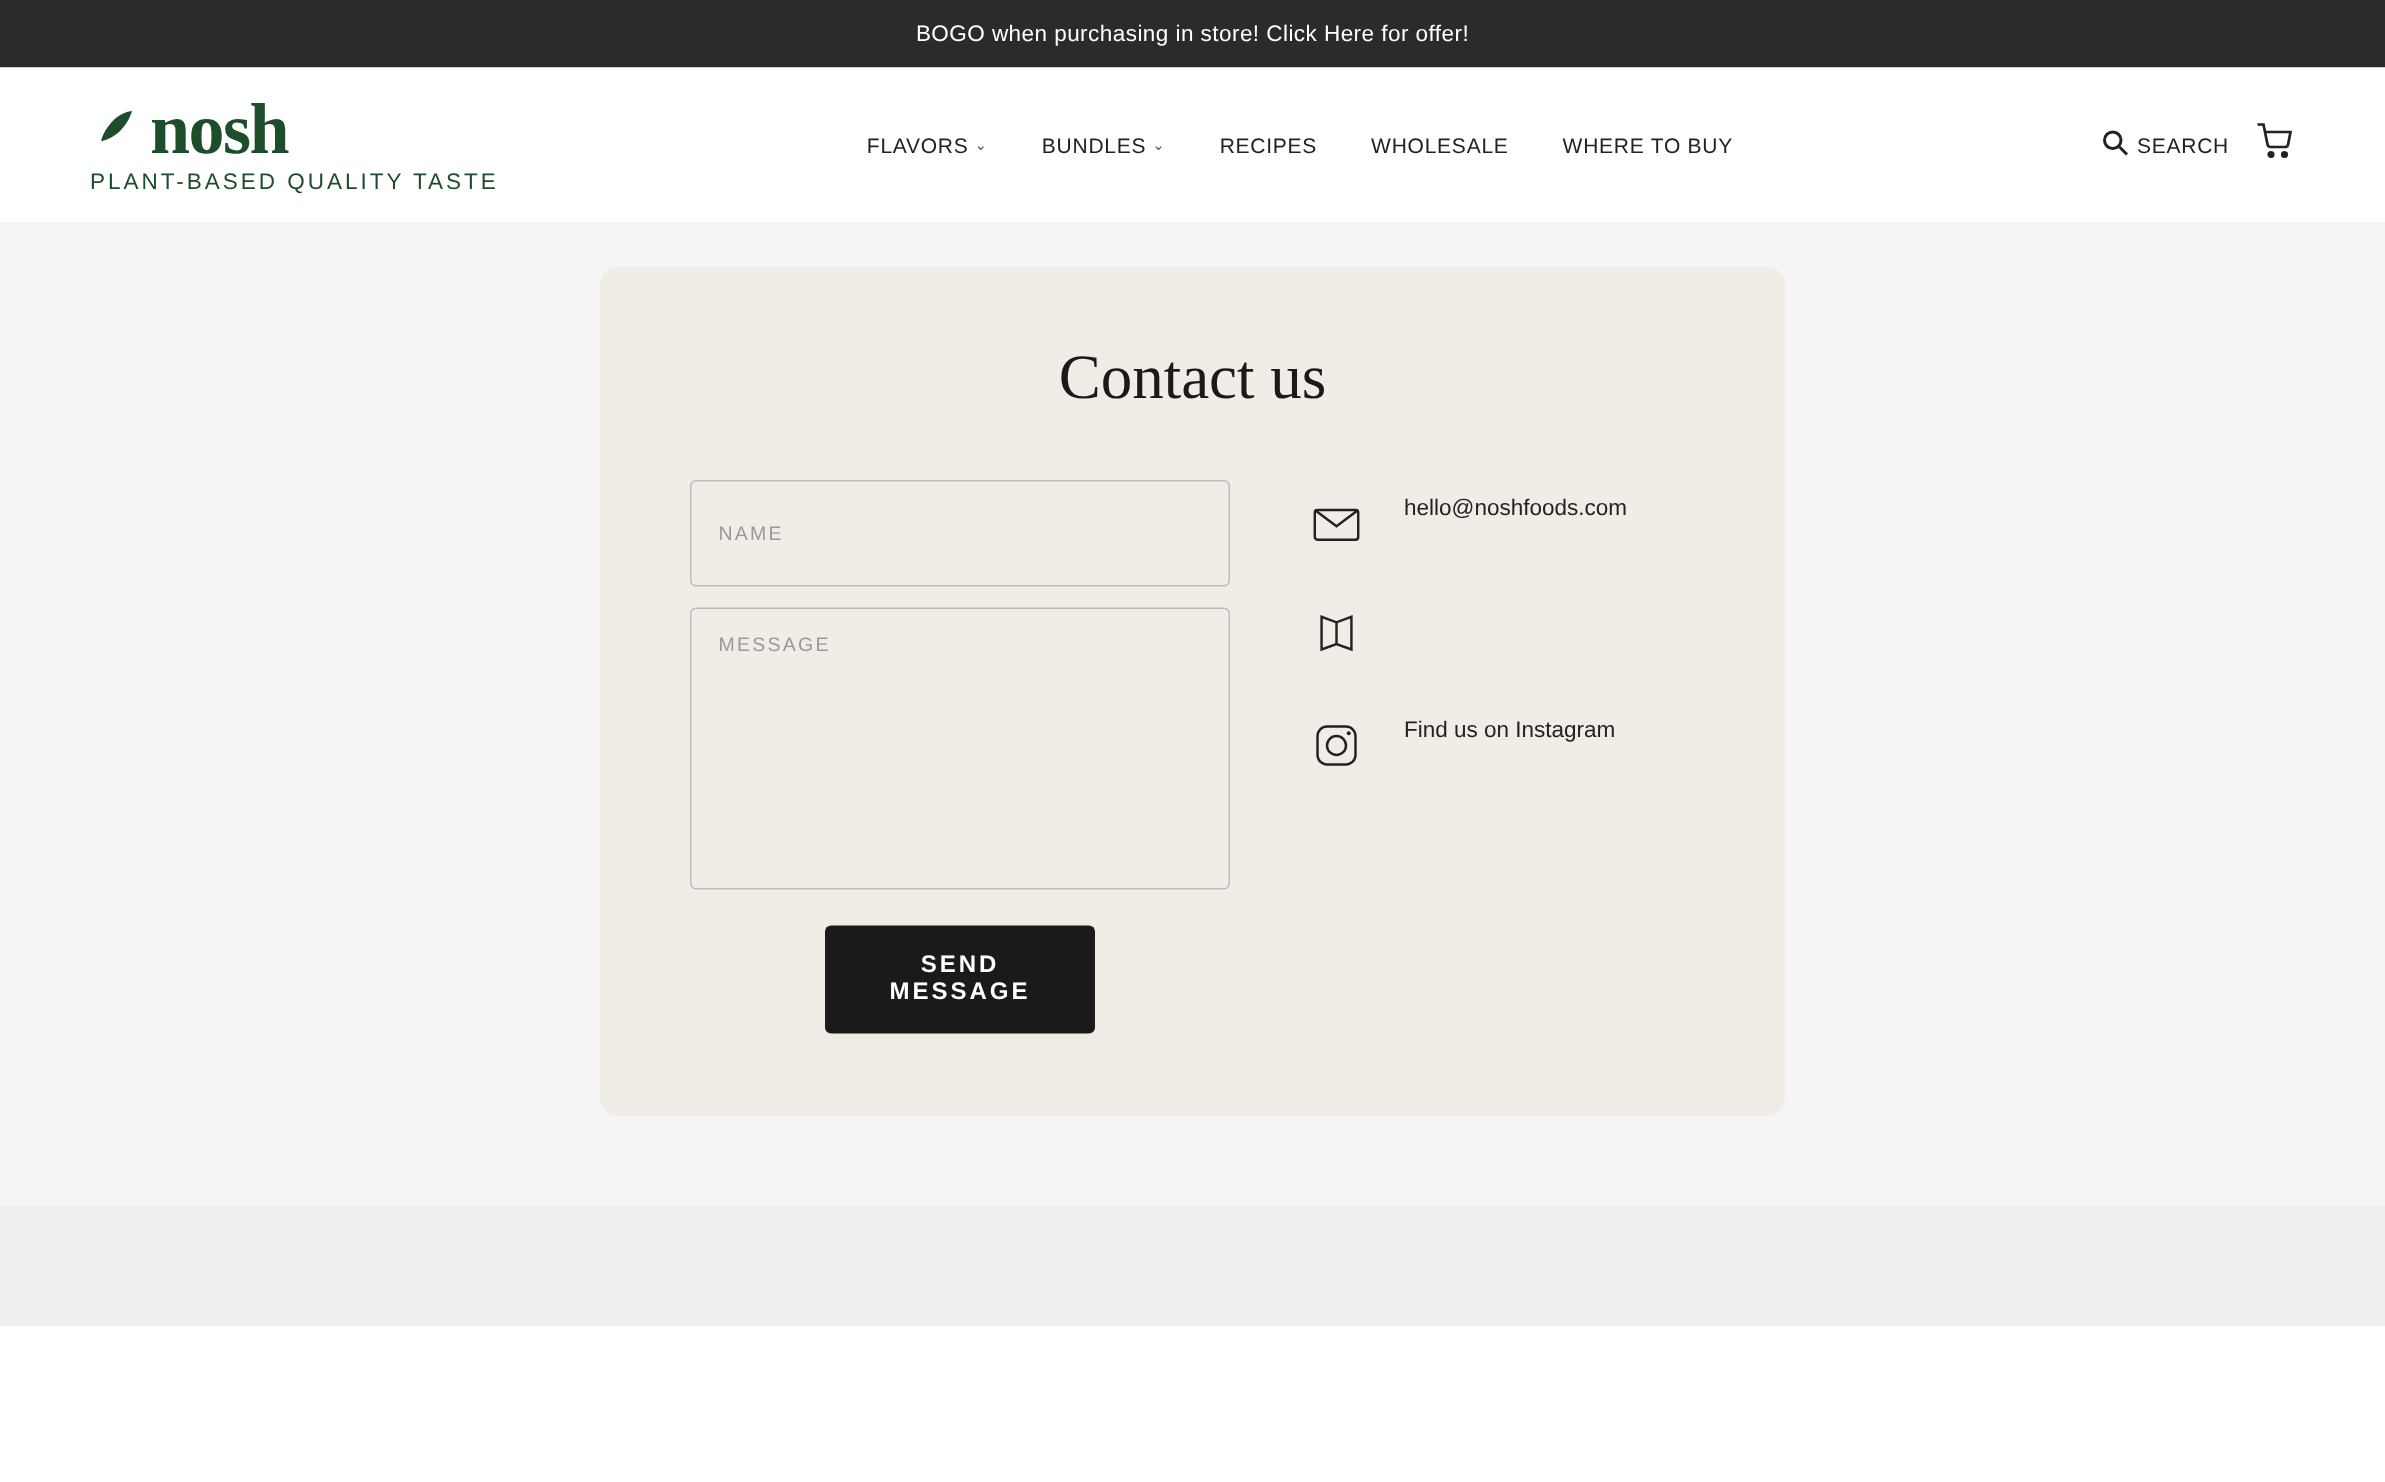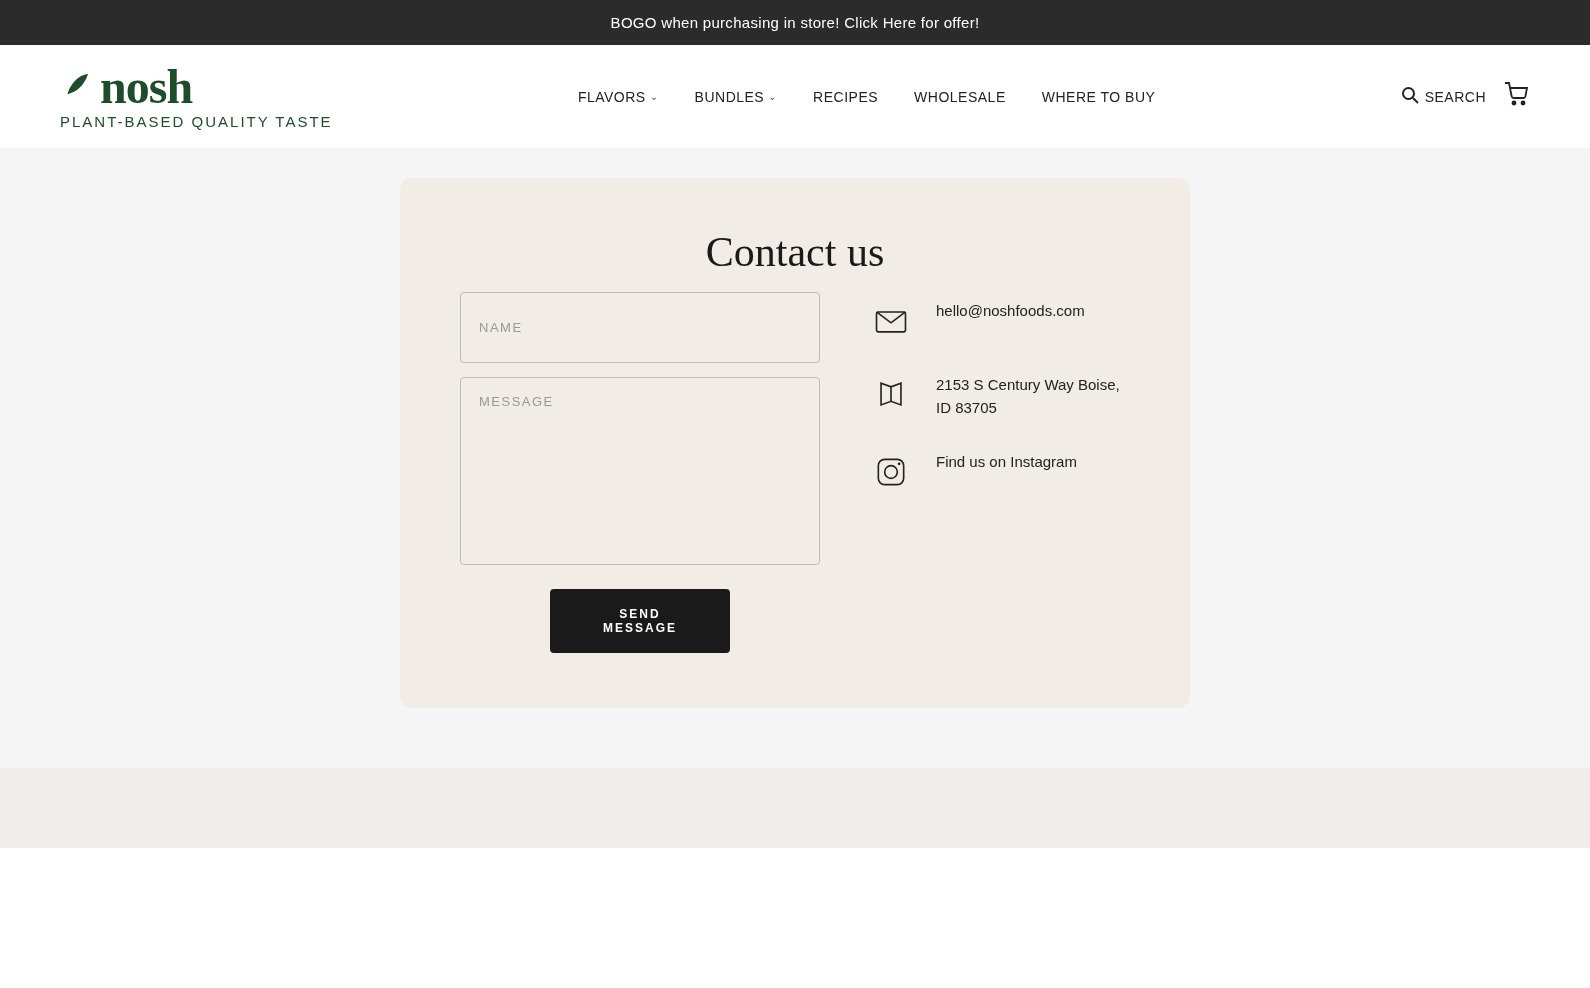--- a/index.html
+++ b/index.html
@@ -115,21 +115,21 @@
       border-radius: 12px;
       max-width: 790px;
       margin: 0 auto;
       padding: 50px 60px 55px;
     }
     .contact-title {
       font-size: 42px;
       font-weight: 400;
       text-align: center;
       color: #1a1a1a;
-      margin-bottom: 16px;
+      margin-bottom: 44px;
       font-family: Georgia, 'Times New Roman', serif;
     }
     .contact-body {
       display: flex;
       gap: 50px;
       align-items: flex-start;
     }
     .form-side {
       flex: 1;
       display: flex;
@@ -172,21 +172,21 @@
     .form-textarea::placeholder {
       color: #999;
       letter-spacing: 1.5px;
       text-transform: uppercase;
     }
     .send-btn {
       background: #1a1a1a;
       color: #fff;
       border: none;
       padding: 18px 40px;
-      font-size: 12px;
+      font-size: 16px;
       letter-spacing: 2px;
       text-transform: uppercase;
       font-weight: 600;
       cursor: pointer;
       border-radius: 4px;
       margin: 10px auto 0;
       display: block;
       width: 180px;
     }
 
@@ -318,21 +318,20 @@
           <span class="info-text">hello@noshfoods.com</span>
         </div>
 
         <div class="info-row">
           <div class="info-icon">
             <svg class="icon-svg" viewBox="0 0 42 42" fill="none" stroke="#222" stroke-width="1.8">
               <path d="M10 8 L10 32 L21 28 L32 32 L32 8 L21 12 Z"></path>
               <line x1="21" y1="12" x2="21" y2="28"></line>
             </svg>
           </div>
-          <span class="info-text">2153 S Century Way Boise, ID 83705</span>
         </div>
 
         <div class="info-row">
           <div class="info-icon">
             <svg class="icon-svg" viewBox="0 0 42 42" fill="none" stroke="#222" stroke-width="1.8">
               <rect x="7" y="7" width="28" height="28" rx="7"></rect>
               <circle cx="21" cy="21" r="7"></circle>
               <circle cx="30" cy="12" r="1.5" fill="#222" stroke="none"></circle>
             </svg>
           </div>

